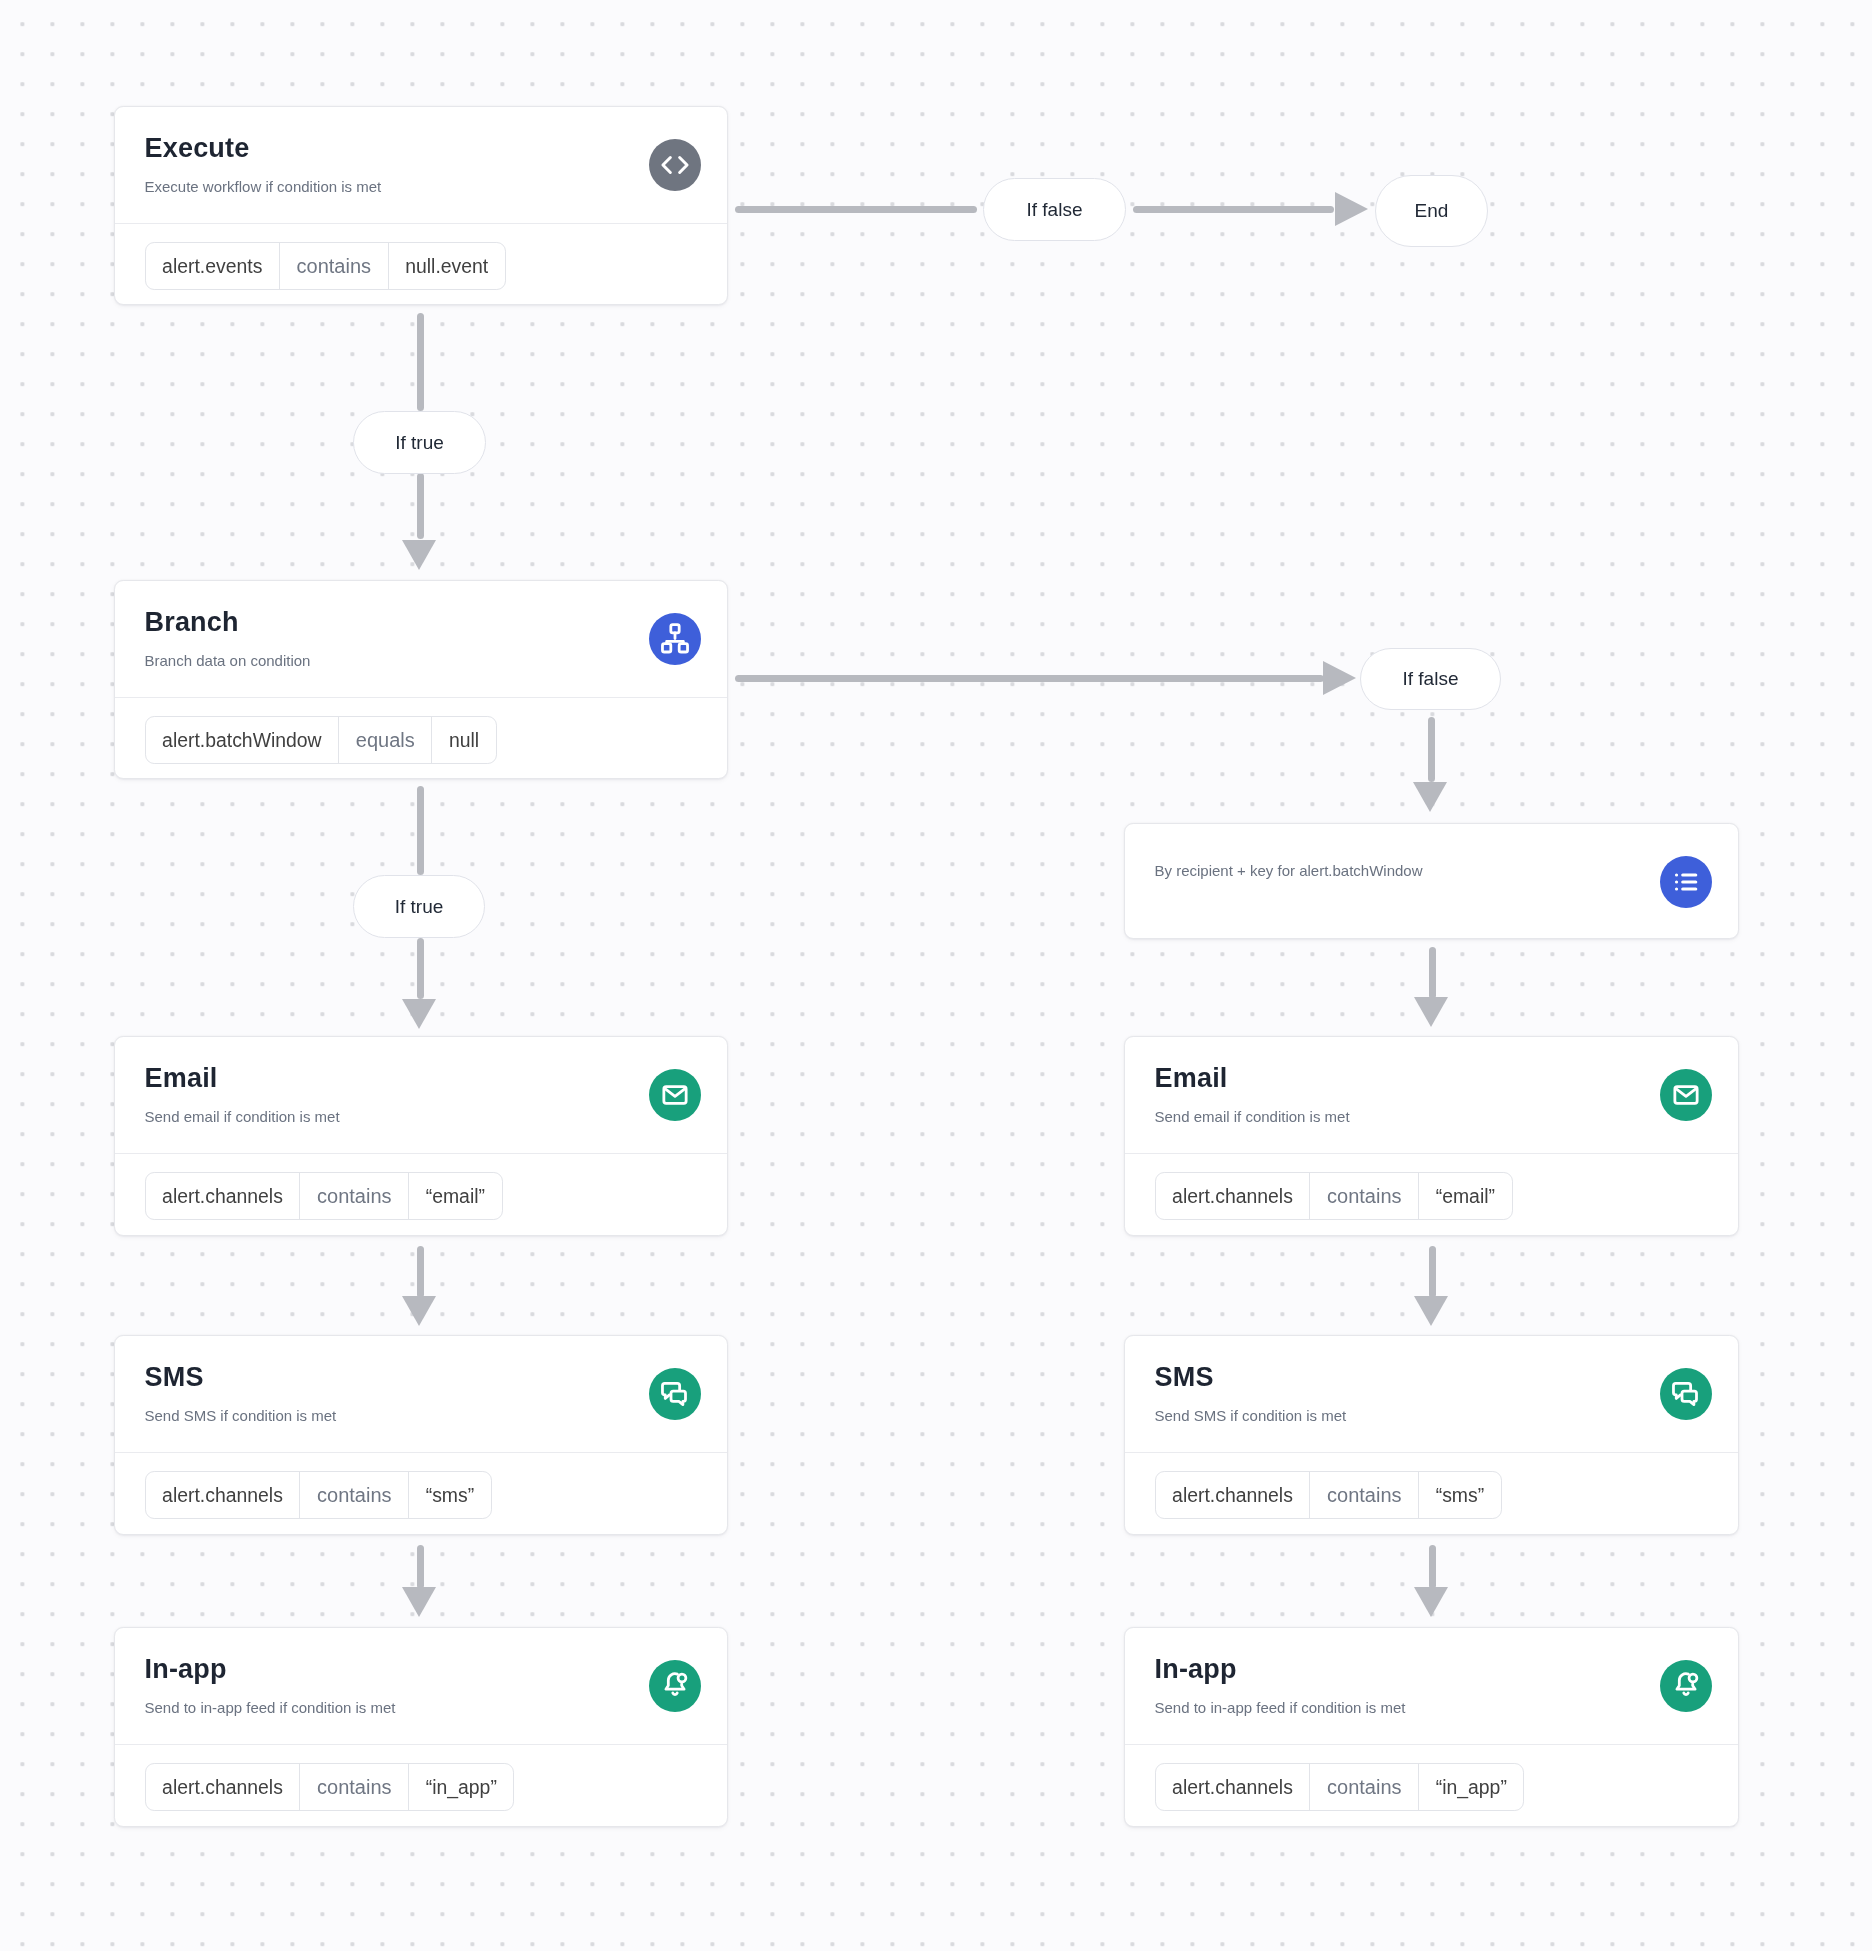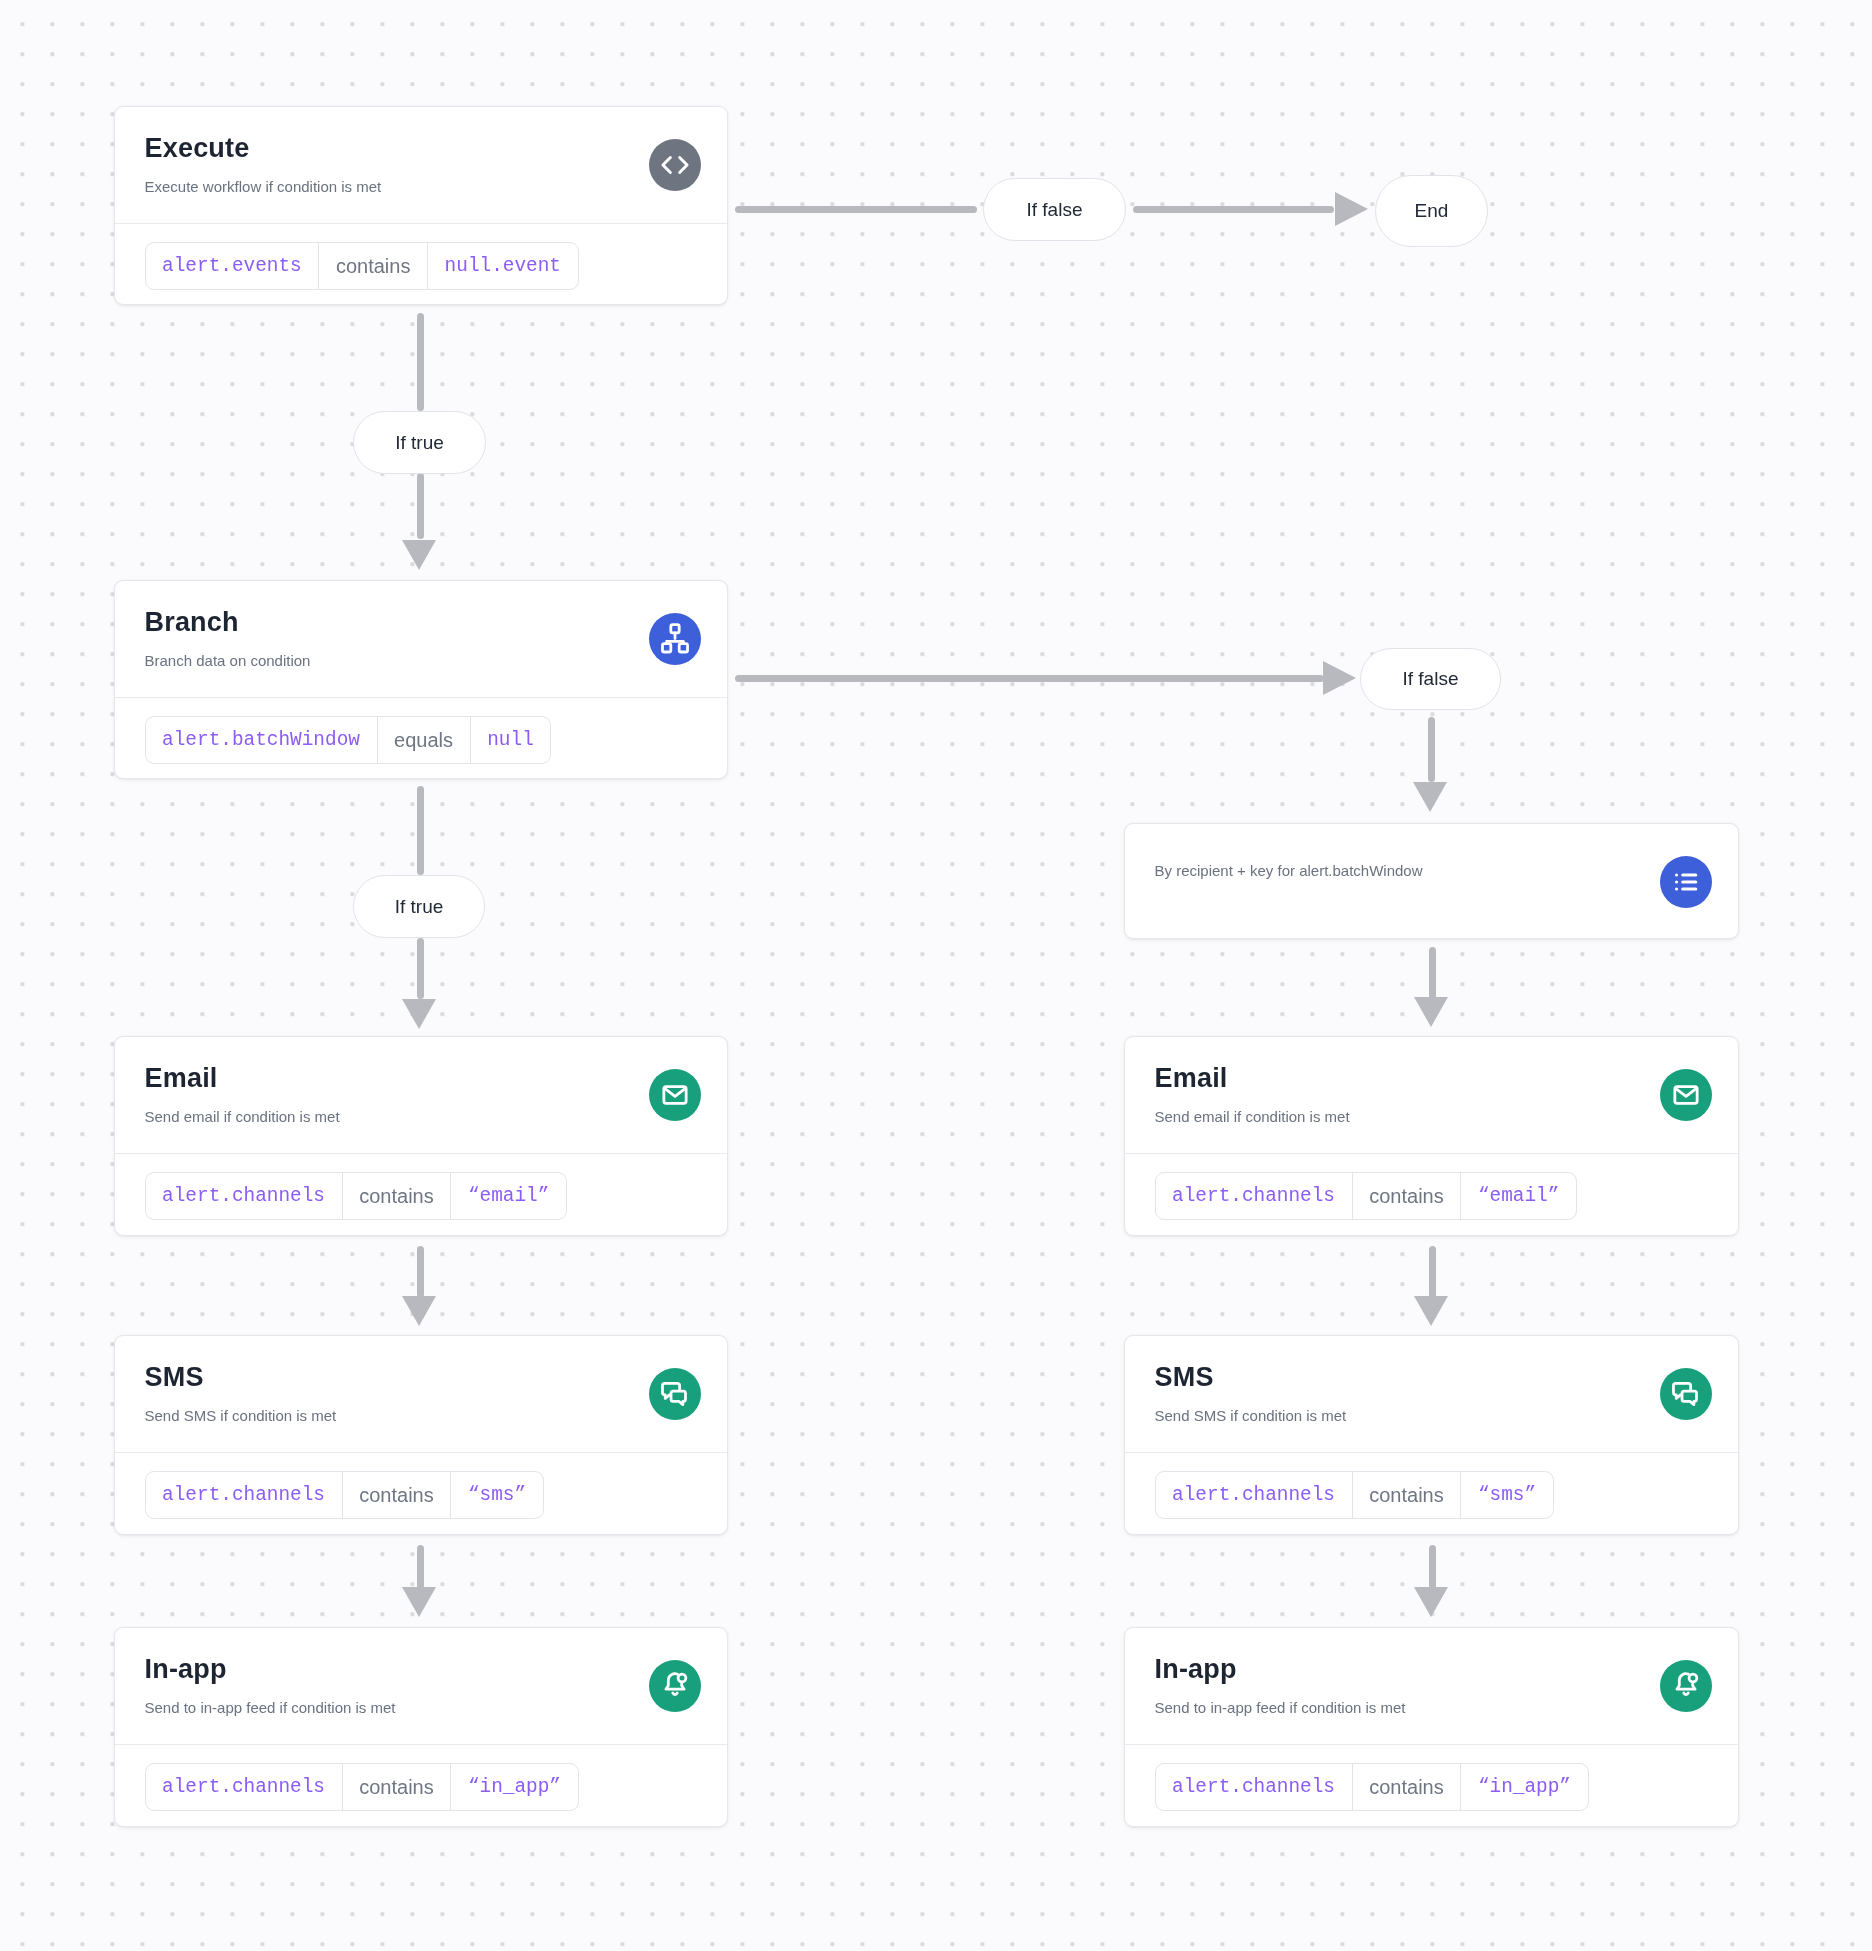--- a/index.html
+++ b/index.html
@@ -21,21 +21,21 @@
   .card-title{font-size:27px;font-weight:700;color:#1e2532;line-height:33px;letter-spacing:0.2px;}
   .card-subtitle{font-size:15px;color:#6a7280;line-height:28px;margin-top:8.3px;}
   .card-divider{position:absolute;left:0;right:0;top:116px;height:0;border-top:0.9px solid #eaebef;}
   .card-conditions{position:absolute;left:29.5px;top:135px;}
   .condition-chip{
     display:inline-flex;align-items:stretch;background:#fff;border:1.4px solid #e2e4e9;
     border-radius:9.2px;overflow:hidden;
   }
   .chip-seg{display:flex;align-items:center;height:46px;padding:0 16.6px;white-space:nowrap;}
   .chip-seg + .chip-seg{border-left:1.4px solid #e2e4e9;}
-  .chip-seg.mono{font-family:Liberation Mono, monospace;font-size:19.4px;font-weight:500;color:#8b5cf6;}
+  .chip-seg.mono{font-family:Liberation Sans, sans-serif;font-size:19.4px;font-weight:500;color:#404040;}
   .chip-seg.op{font-size:20px;color:#6f7683;}
   .icon-circle{
     position:absolute;right:26px;top:32px;width:52px;height:52px;border-radius:50%;
     display:flex;align-items:center;justify-content:center;
   }
   .ic-gray{background:#6f7580;}
   .ic-blue{background:#3e5fda;}
   .ic-green{background:#18a07c;}
   .icon-circle svg{display:block;}
   .pill{

